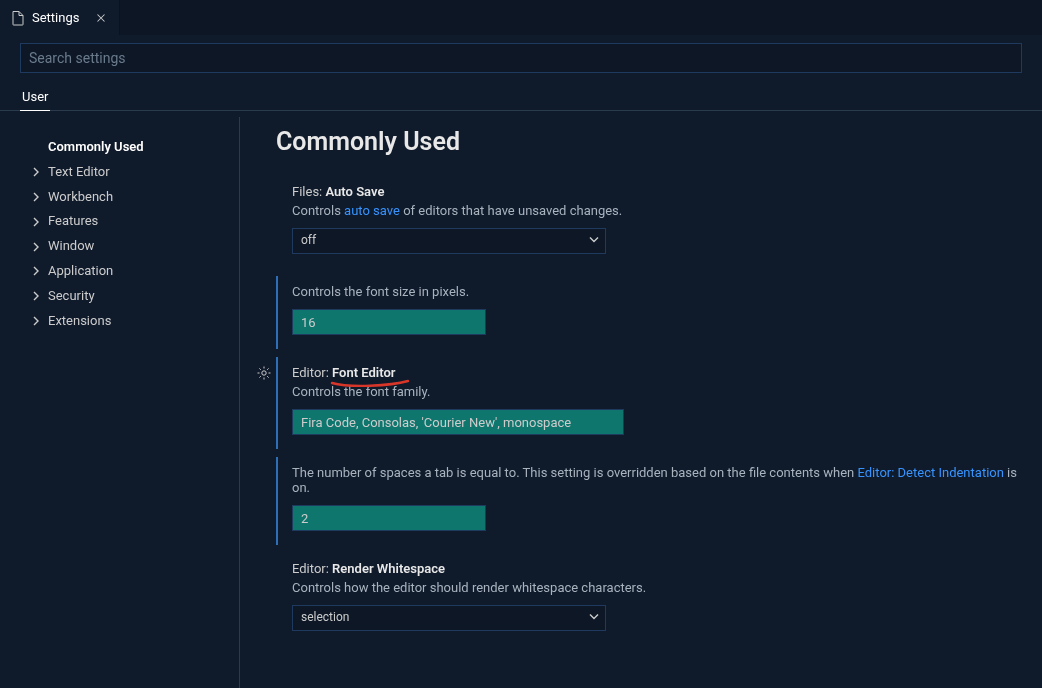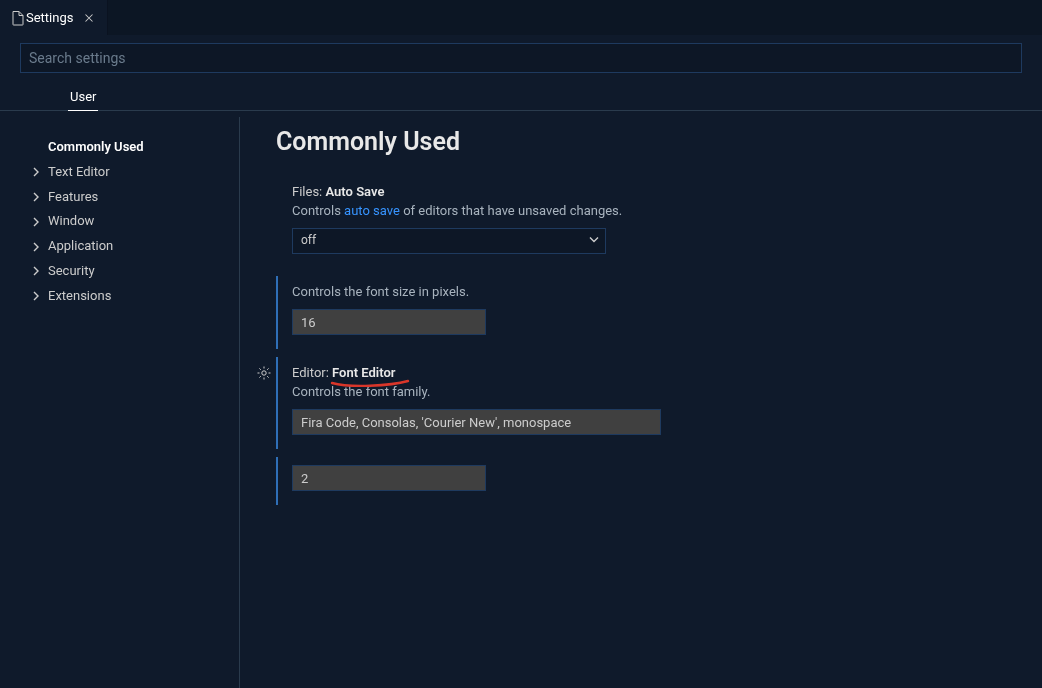--- a/index.html
+++ b/index.html
@@ -20,20 +20,21 @@
       height: 35px;
       display: flex;
       background: #0c1624;
     }
     .tab {
       display: flex;
       align-items: center;
       padding: 0 8px 0 10px;
       background: #0f1a2b;
       border-right: 1px solid #0a1220;
+      gap: 6px;
       height:35px;
     }
     .tab .file-icon svg { width:16px; height:16px; display:block;}
     .tab .tab-label { color:#ffffff; font-size:13px;}
     .tab .close-icon { width:20px; height:20px; display:flex; align-items:center; justify-content:center; margin-left:6px;}
     .tab .close-icon svg{width:14px; height:14px;}
     .search-row { padding:8px 20px 6px 20px; }
     .search-input {
       width:100%;
       background:#0d1726;
@@ -53,21 +54,20 @@
       padding:4px 2px 6px 2px;
       margin-right:20px;
       color:#cccccc;
       font-size:13px;
       cursor:pointer;
     }
     .scope-tab.active{
       color:#ffffff;
       border-bottom:1px solid #ffffff;
       margin-bottom:-1px;
-      margin-left:48px;
     }
     .body-row{
       display:flex;
       height:calc(688px - 35px - 46px - 30px);
     }
     .sidebar{
       width:240px;
       padding:18px 0 0 30px;
       border-right:1px solid #2a3b4d;
       margin-top:6px;
@@ -141,29 +141,29 @@
       font-size:12px;
       appearance:none;
       height:26px;
     }
     .select-wrap .chev-down{
       position:absolute; right:6px; top:50%; transform:translateY(-50%);
       pointer-events:none;
     }
     .select-wrap .chev-down svg{width:12px;height:12px;}
     .text-input{
-      background:#404040;
+      background:#0f766e;
       border:1px solid #1e3a5f;
       color:#cccccc;
       padding:4px 8px;
       font-size:13px;
       height:26px;
     }
     .text-input.w-small{width:194px;}
-    .text-input.w-med{width:369px;}
+    .text-input.w-med{width:332px;}
     .gear{
       position:absolute;
       left:-2px;
       top:8px;
     }
     .gear svg{width:16px;height:16px;}
     .underline-anno{
       position:absolute;
       pointer-events:none;
     }
@@ -210,20 +210,28 @@
           </svg>
         </span>
       <span>Text Editor</span>
     </div>
     <div class="sidebar-item">
       <span class="chev">
           <svg viewBox="0 0 10 10" fill="none" stroke="#cccccc" stroke-width="1.4">
             <path d="M3 1l4 4-4 4"></path>
           </svg>
         </span>
+      <span>Workbench</span>
+    </div>
+    <div class="sidebar-item">
+      <span class="chev">
+          <svg viewBox="0 0 10 10" fill="none" stroke="#cccccc" stroke-width="1.4">
+            <path d="M3 1l4 4-4 4"></path>
+          </svg>
+        </span>
       <span>Features</span>
     </div>
     <div class="sidebar-item">
       <span class="chev">
           <svg viewBox="0 0 10 10" fill="none" stroke="#cccccc" stroke-width="1.4">
             <path d="M3 1l4 4-4 4"></path>
           </svg>
         </span>
       <span>Window</span>
     </div>
@@ -292,19 +300,35 @@
             <svg width="80" height="10">
                 <path d="M2 4 C 20 9, 60 7, 78 2" stroke="#d9362a" stroke-width="2.4" fill="none" stroke-linecap="round"></path>
               </svg>
           </span>
         </div>
         <div class="setting-desc">Controls the font family.</div>
         <input class="text-input w-med" value="Fira Code, Consolas, 'Courier New', monospace" style="">
       </div>
 
       <div class="setting modified">
+        <div class="setting-desc">
+          <span>The number of spaces a tab is equal to. This setting is overridden based on the file contents when </span><a class="link">Editor: Detect Indentation</a><span> is on.</span>
+        </div>
         <input class="text-input w-small" value="2" style="">
       </div>
 
+      <div class="setting">
+        <div class="setting-header">
+          <span class="scope-label">Editor:</span>
+          <span class="name-label">Render Whitespace</span>
+        </div>
+        <div class="setting-desc">Controls how the editor should render whitespace characters.</div>
+        <div class="select-wrap">
+          <div class="select-box">selection</div>
+          <span class="chev-down"><svg viewBox="0 0 12 12" fill="none" stroke="#cccccc" stroke-width="1.4">
+                <path d="M2 4l4 4 4-4"></path>
+              </svg></span>
+        </div>
+      </div>
 
     </div>
   </div>
 </div>
 
 </body></html>

